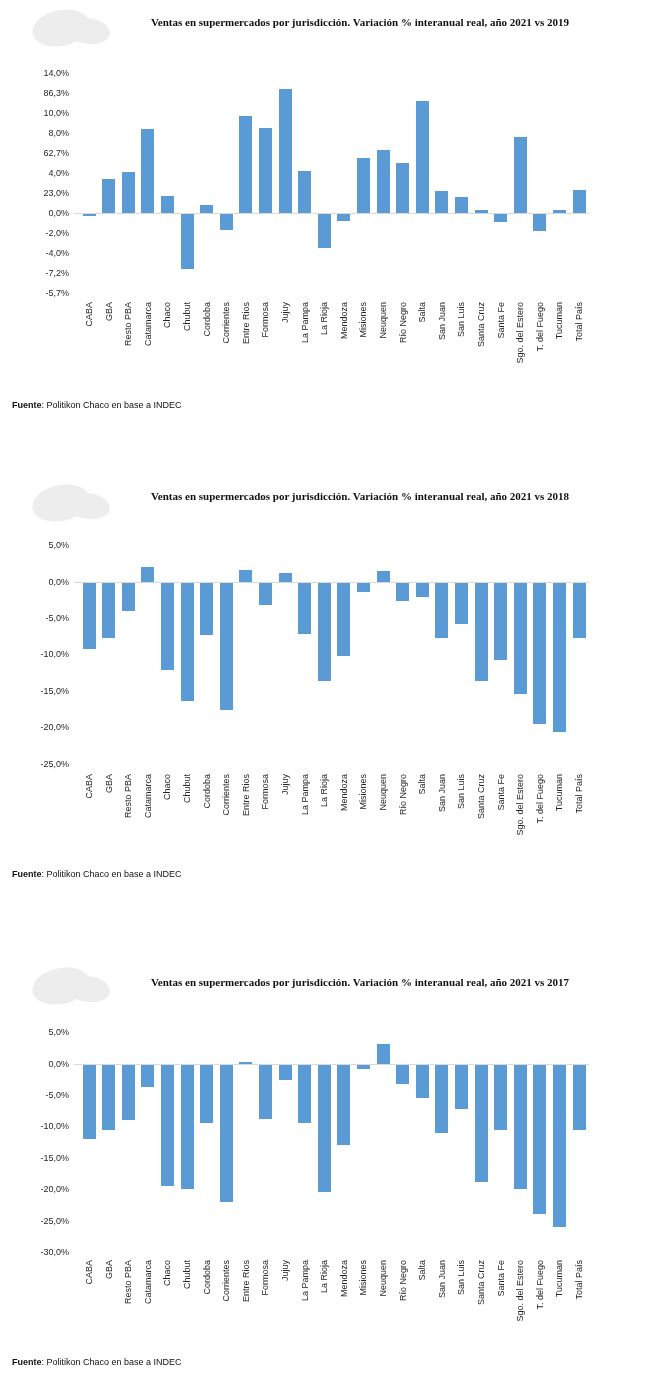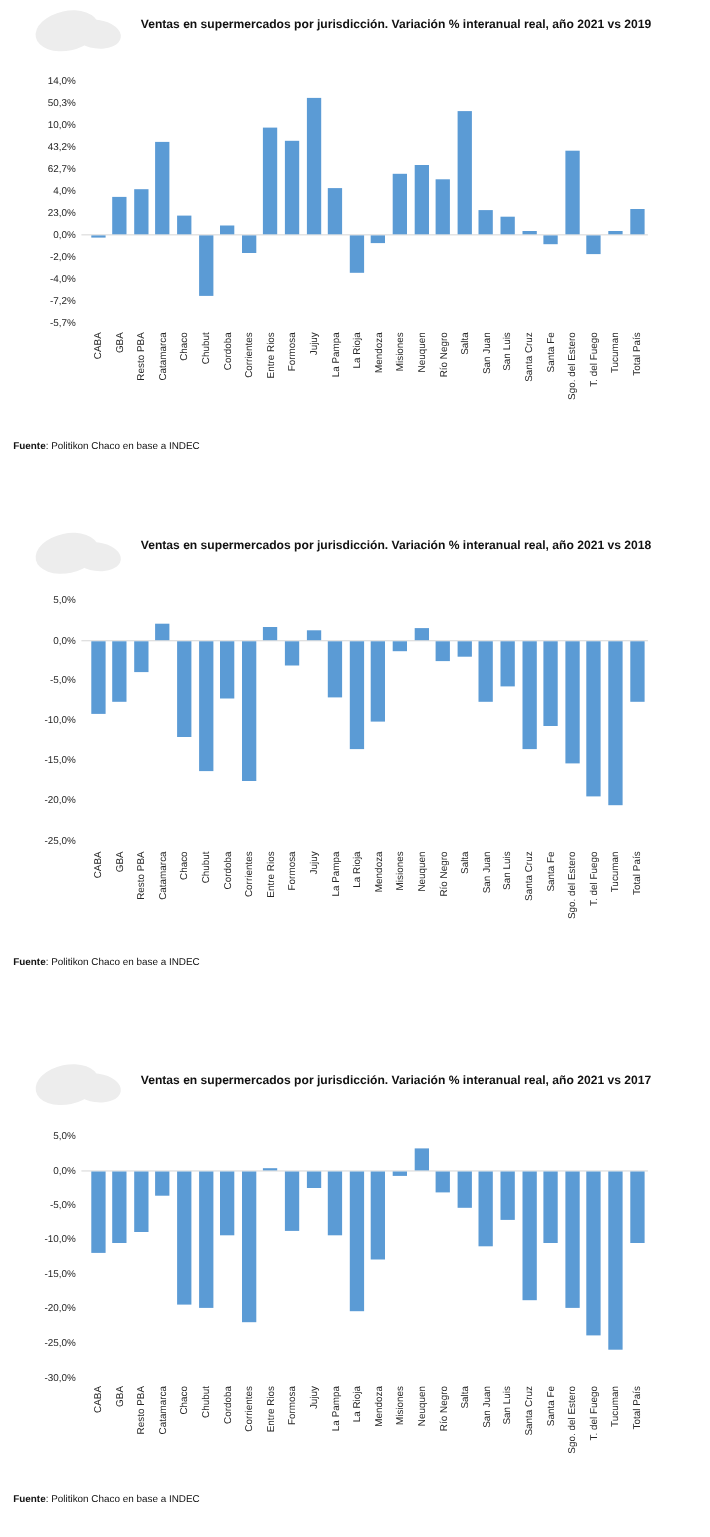--- a/index.html
+++ b/index.html
@@ -1,20 +1,20 @@
 <!DOCTYPE html>
 <html><head>
 <meta charset="utf-8">
 <style>
   html,body{margin:0;padding:0;background:#ffffff;}
   .page{position:relative;width:645px;height:1397px;background:#fff;overflow:hidden;
         font-family:"Liberation Sans", sans-serif;}
   .chart-block{position:absolute;left:0;width:645px;}
   .chart-title{position:absolute;left:75px;width:570px;margin:0;text-align:center;
-               font-size:11px;font-weight:bold;color:#111;white-space:nowrap;}
+               font-size:11px;font-weight:bold;color:#111;white-space:nowrap;font-family:Liberation Serif, serif;}
   .plot{position:absolute;left:1px;top:0;width:645px;height:100%;}
   .zero-line{position:absolute;height:1px;background:#d9d9d9;}
   .bar{position:absolute;background:#5b9bd5;}
   .ytick{position:absolute;left:4px;width:64px;text-align:right;font-size:9px;
          color:#262626;line-height:11px;}
   .xlabel-wrap{position:absolute;width:12px;height:90px;}
   .xlabel{display:block;width:88px;height:12px;font-size:9px;line-height:12px;color:#262626;
           text-align:right;white-space:nowrap;transform-origin:0 0;
           transform:rotate(-90deg) translateX(-88px);}
   .fuente{position:absolute;left:12px;margin:0;font-size:9px;color:#111;}
@@ -29,23 +29,23 @@
 <body>
 
 <div class="page">
 
   <section class="chart-block" style="top:0;height:465px">
     <div class="watermark" style="top:6px"></div>
     <h2 class="chart-title" style="top:16px">Ventas en supermercados por jurisdicción. Variación % interanual real, año 2021 vs 2019</h2>
     <div class="plot">
         <div class="zero-line" style="left: 73px; width: 515px; top: 213px;"></div>
         <span class="ytick" style="top: 67.5px;">14,0%</span>
-        <span class="ytick" style="top: 87.5px;">50,3%</span>
+        <span class="ytick" style="top: 87.5px;">86,3%</span>
         <span class="ytick" style="top: 107.5px;">10,0%</span>
-        <span class="ytick" style="top: 127.5px;">43,2%</span>
+        <span class="ytick" style="top: 127.5px;">8,0%</span>
         <span class="ytick" style="top: 147.5px;">62,7%</span>
         <span class="ytick" style="top: 167.5px;">4,0%</span>
         <span class="ytick" style="top: 187.5px;">23,0%</span>
         <span class="ytick" style="top: 207.5px;">0,0%</span>
         <span class="ytick" style="top: 227.5px;">-2,0%</span>
         <span class="ytick" style="top: 247.5px;">-4,0%</span>
         <span class="ytick" style="top: 267.5px;">-7,2%</span>
         <span class="ytick" style="top: 287.5px;">-5,7%</span>
         <div class="bar" style="left: 81.5px; width: 13px; height: 2px; top: 214px;"></div>
         <div class="bar" style="left: 101.1px; width: 13px; height: 34px; top: 179px;"></div>

